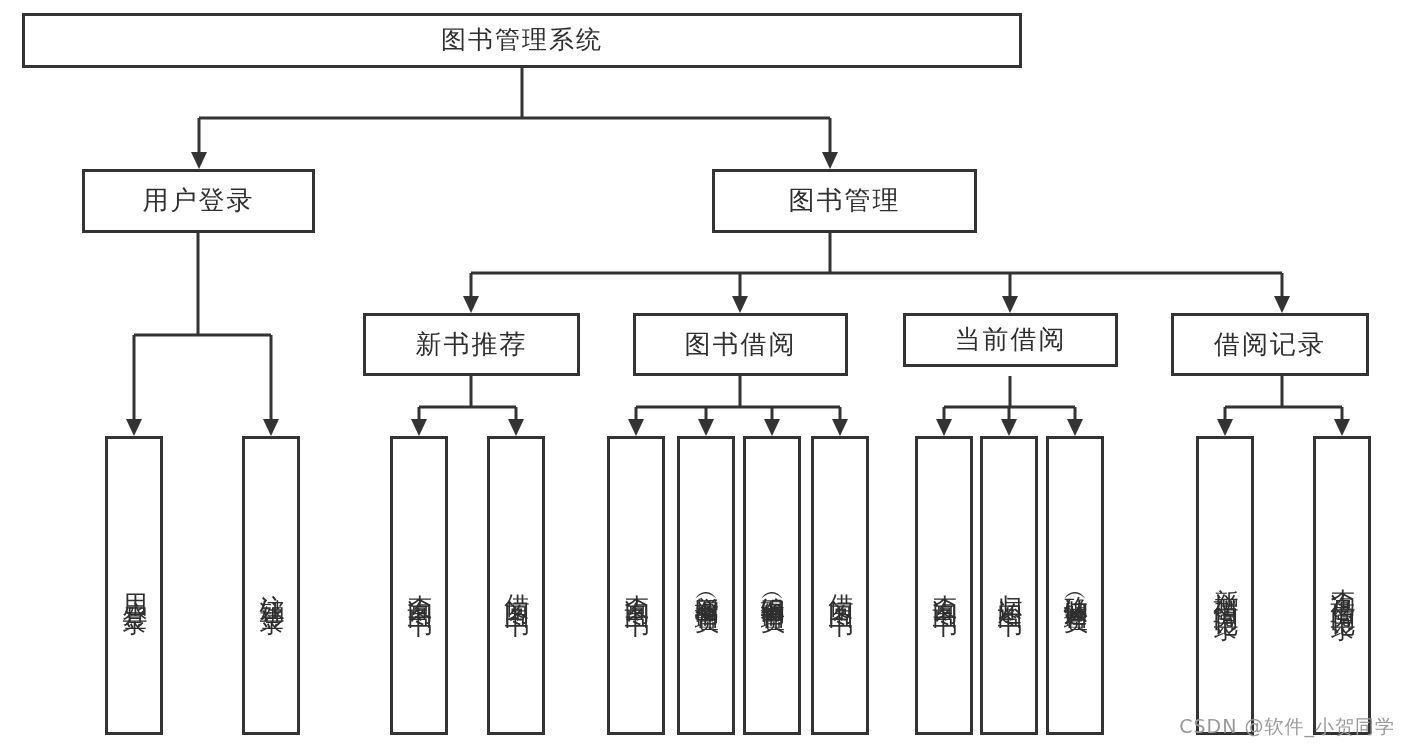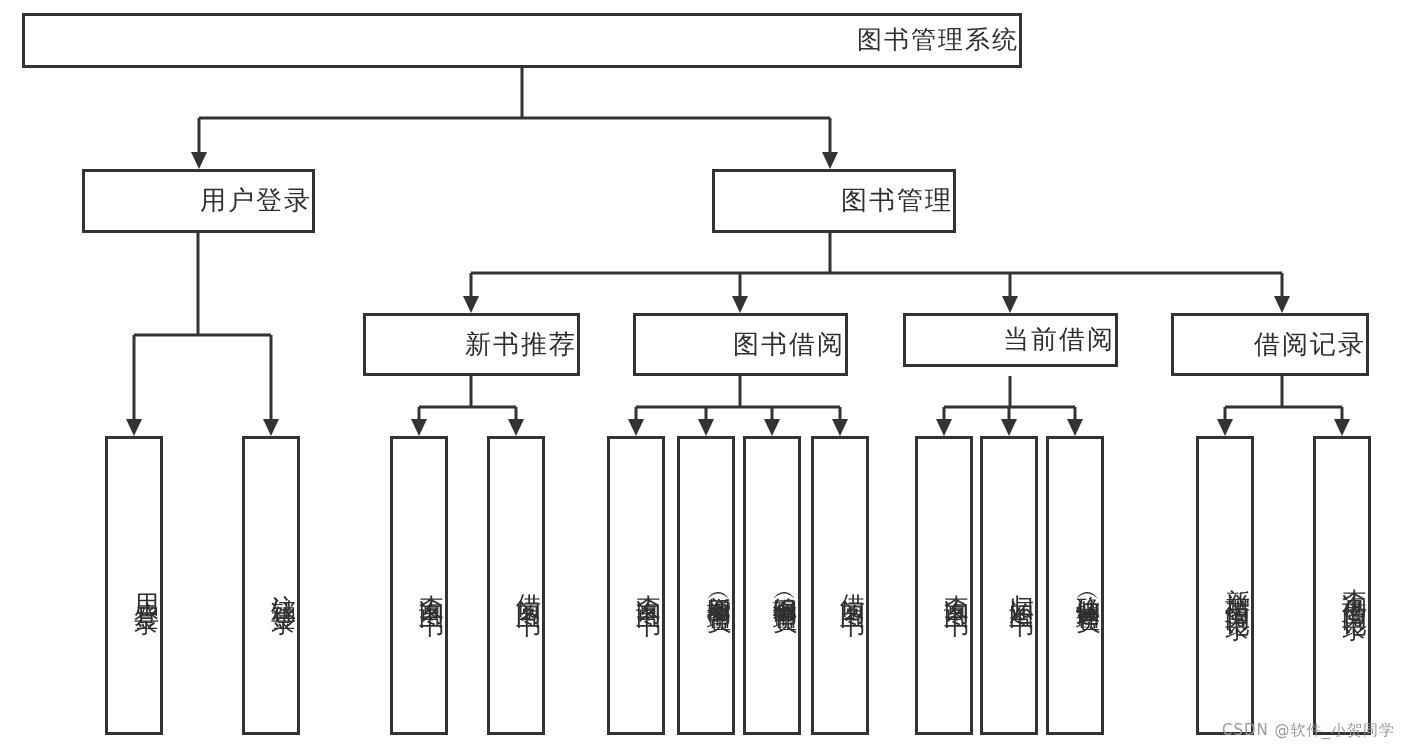--- a/index.html
+++ b/index.html
@@ -17,41 +17,41 @@
     font-family:"DejaVu Sans","Liberation Sans",sans-serif;
     overflow:hidden;
   }
   .wires{position:absolute;left:0;top:0;width:1405px;height:747px;}
   .wires path{stroke:var(--line);stroke-width:3;fill:none;}
   .wires polygon{fill:var(--line);stroke:none;}
   .node{
     position:absolute;
     background:var(--bg);
     border:3px solid var(--line);
-    display:flex;align-items:center;justify-content:flex-end;
+    display:flex;align-items:center;justify-content:center;
     color:var(--text);
     font-size:26px;
     letter-spacing:2px;
     line-height:1.15;
     text-align:center;
   }
   .node.root{font-size:25px;}
   .leaf span{
     writing-mode:vertical-rl;
     text-orientation:mixed;
     letter-spacing:6px;
     font-size:25px;
     white-space:nowrap;
   }
   .leaf.leaf-long span{letter-spacing:2px;font-size:24px;}
   .watermark{
     position:absolute;
     right:10px;bottom:7px;
     color:var(--watermark);
-    font-size:15px;
+    font-size:19px;
     letter-spacing:1px;
     z-index:5;
   }
 </style>
 </head>
 <body>
 
 <div class="stage">
 
   <svg class="wires" viewBox="0 0 1405 747" aria-hidden="true">
@@ -116,21 +116,21 @@
       <polygon points="1334,419 1350,419 1342,436"></polygon>
   </svg>
 
   <div class="node root" style="left:22px;top:13px;width:1000px;height:55px">
     <span>图书管理系统</span>
   </div>
 
   <div class="node" style="left:82px;top:169px;width:233px;height:64px">
     <span>用户登录</span>
   </div>
-  <div class="node" style="left:712px;top:169px;width:244px;height:64px">
+  <div class="node" style="left:712px;top:169px;width:265px;height:64px">
     <span>图书管理</span>
   </div>
 
   <div class="node" style="left:633px;top:313px;width:215px;height:63px">
     <span>图书借阅</span>
   </div>
   <div class="node" style="left:363px;top:313px;width:217px;height:63px">
     <span>新书推荐</span>
   </div>
   <div class="node" style="left:903px;top:313px;width:215px;height:54px">

